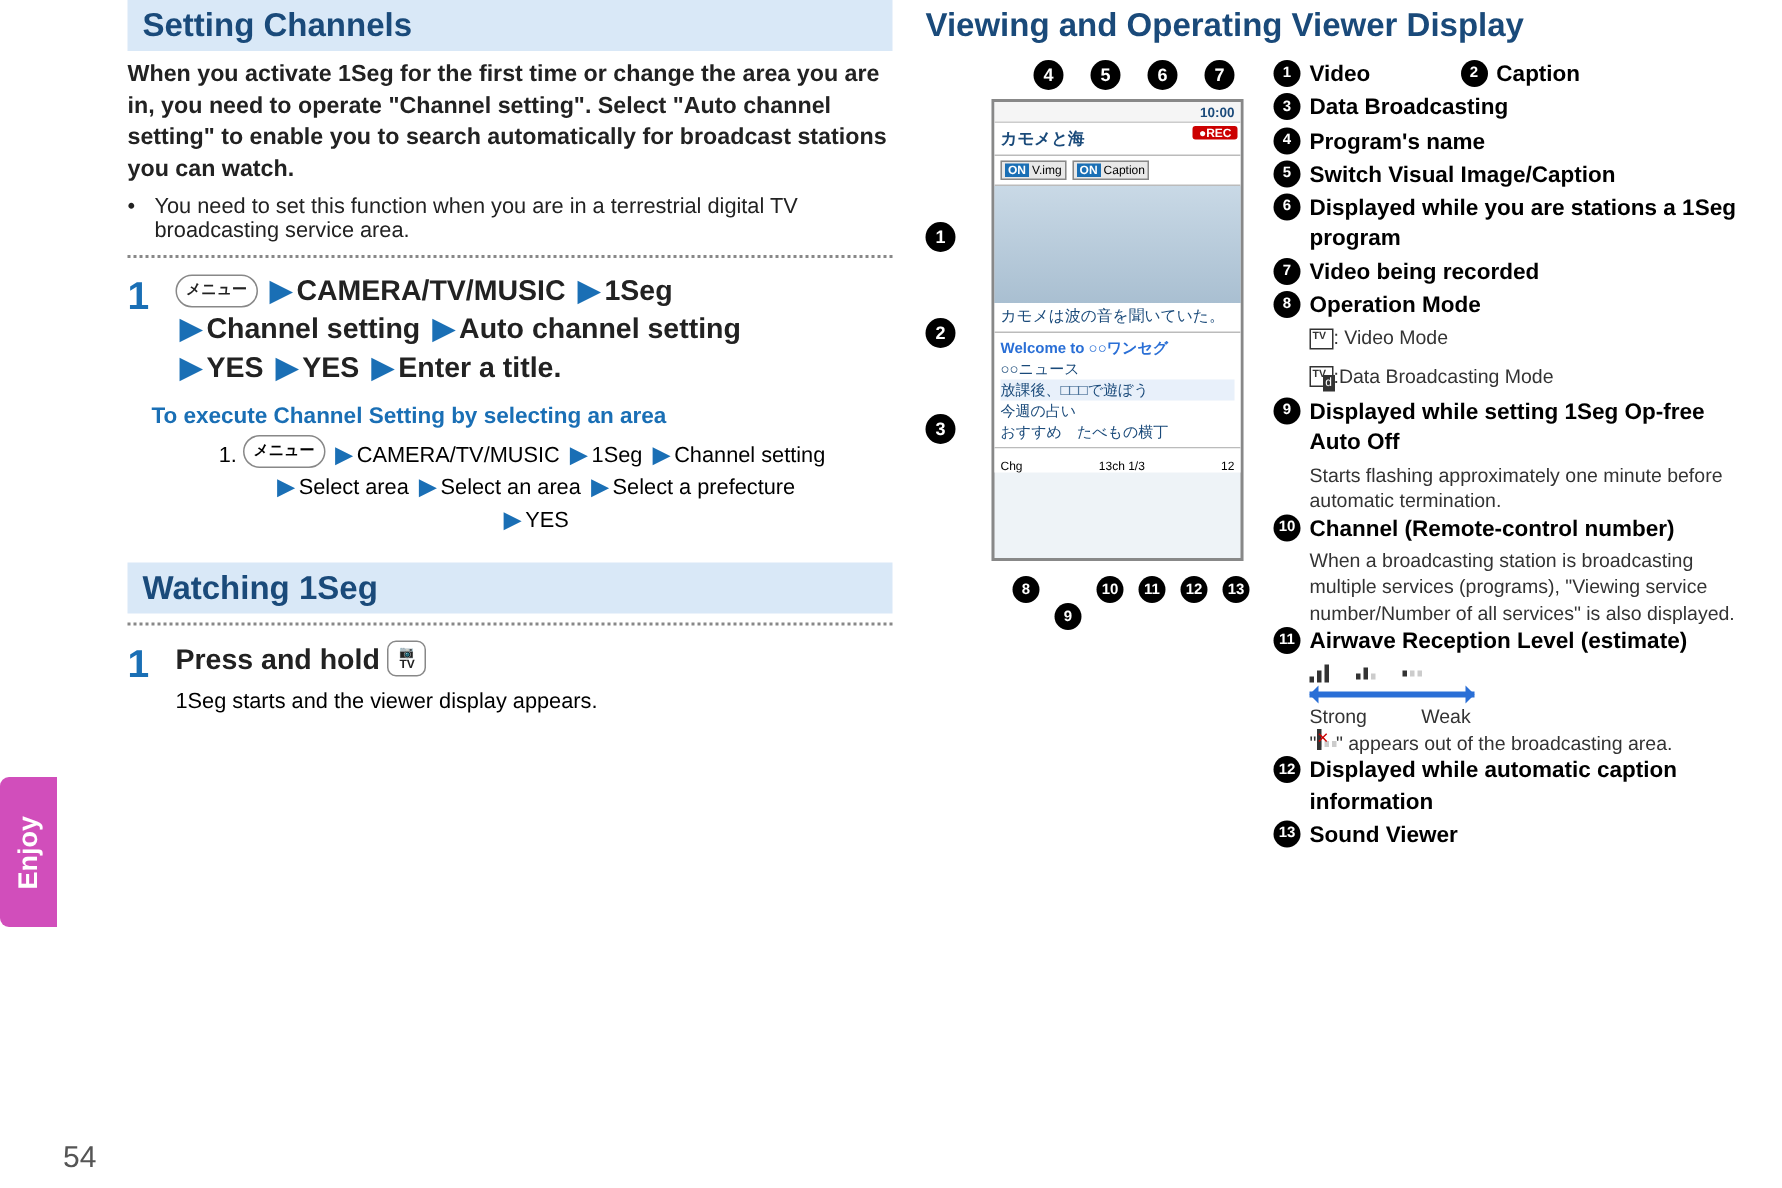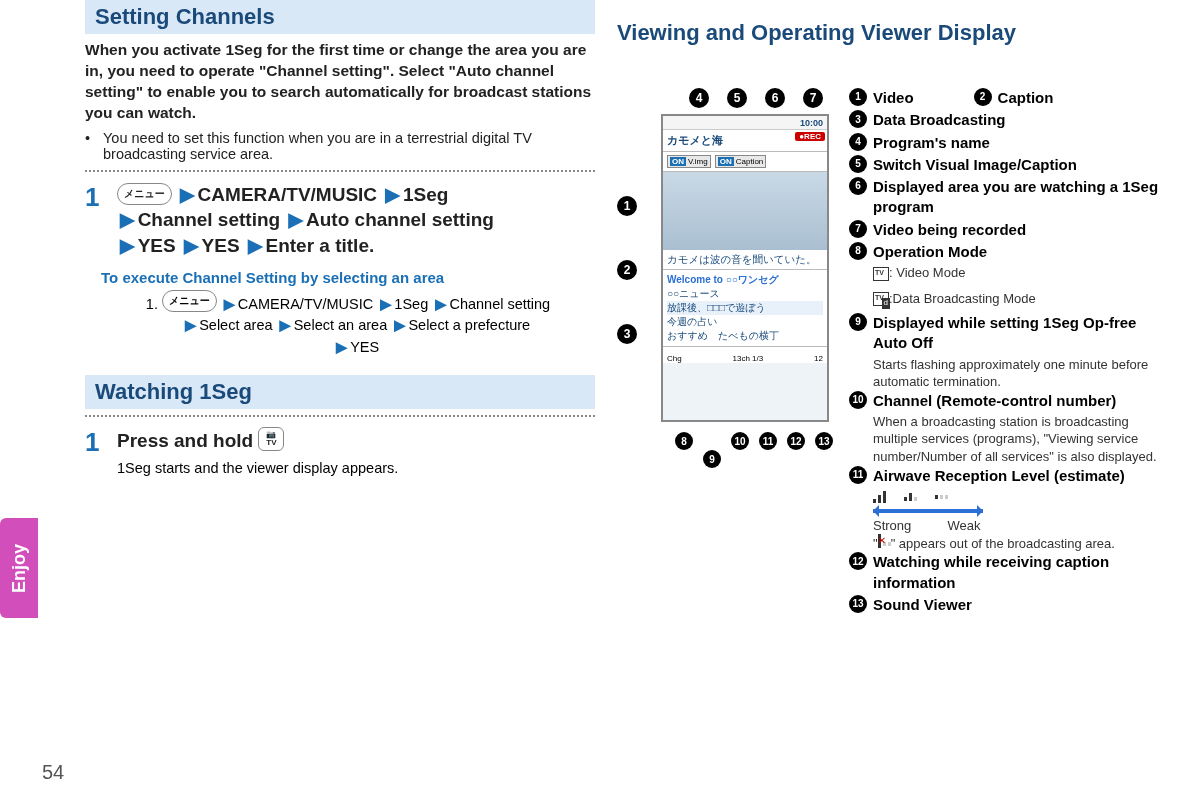--- a/index.html
+++ b/index.html
@@ -51,22 +51,22 @@
       color: #1a4a7a;
       font-size: 22px;
       font-weight: bold;
       padding: 4px 10px;
       margin-bottom: 6px;
     }
     .section-head-big {
       color: #1a4a7a;
       font-size: 22px;
       font-weight: bold;
-      padding: 20px 0;
-      margin-bottom: 22px;
+      padding: 4px 0;
+      margin-bottom: 6px;
     }
     .body-text {
       font-size: 15.5px;
       color: #222;
       font-weight: 600;
       line-height: 1.35;
       margin-bottom: 6px;
     }
     .bullet {
       display: flex;
@@ -334,21 +334,21 @@
           <div class="row">
               <span class="cn-sm">4</span>
               <b>Program's name</b>
             </div>
           <div class="row">
               <span class="cn-sm">5</span>
               <b>Switch Visual Image/Caption</b>
             </div>
           <div class="row">
               <span class="cn-sm">6</span>
-              <b>Displayed area you are watching a 1Seg program</b>
+              <b>Displayed while you are stations a 1Seg program</b>
             </div>
           <div class="row">
               <span class="cn-sm">7</span>
               <b>Video being recorded</b>
             </div>
           <div class="row">
               <span class="cn-sm">8</span>
               <b>Operation Mode</b>
             </div>
           <span class="sub"><span class="icon-box tv"></span><span>: Video Mode</span></span>
@@ -392,21 +392,21 @@
             <span>"</span><span class="sig-bars">
                 <span style="height:4px;background:#ccc;position:relative">
                   <span style="position:absolute;color:#c00;font-size:10px;top:-8px">✕</span>
                 </span>
                 <span style="height:4px;background:#ccc"></span>
                 <span style="height:4px;background:#ccc"></span>
               </span><span>" appears out of the broadcasting area.</span>
           </span>
           <div class="row">
               <span class="cn-sm">12</span>
-              <b>Watching while receiving caption information</b>
+              <b>Displayed while automatic caption information</b>
             </div>
           <div class="row">
               <span class="cn-sm">13</span>
               <b>Sound Viewer</b>
             </div>
         </div>
       </div>
     </div>
   </div>
 </div>

